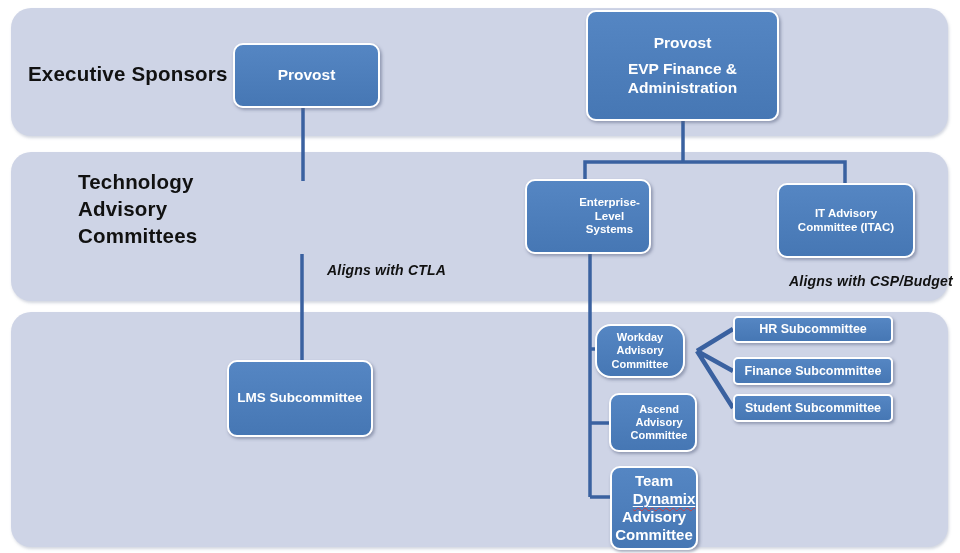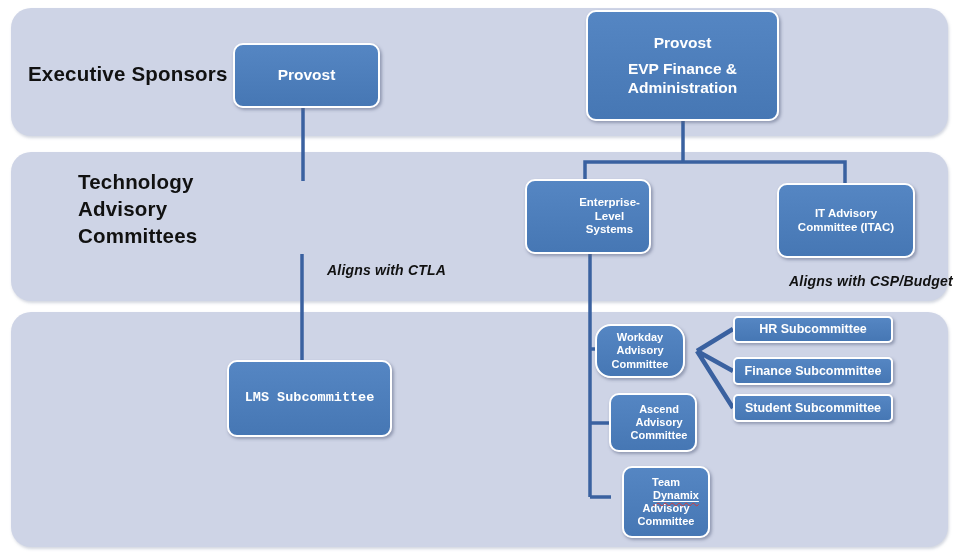--- a/index.html
+++ b/index.html
@@ -38,24 +38,24 @@
     color:var(--box-text);font-weight:700;text-align:center;
     box-shadow:1.5px 2px 3px rgba(90,100,130,.5);
     line-height:1.2;white-space:pre-line;padding:2px 4px;
   }
   .node-provost{left:233px;top:43px;width:147px;height:65px;font-size:15.5px;}
   .node-evp{left:586px;top:10px;width:193px;height:111px;font-size:15.5px;}
   .node-evp .evp-title{margin-bottom:8px;}
   .node-atac{left:227px;top:180px;width:147px;height:75px;font-size:11.5px;}
   .node-enterprise{left:525px;top:179px;width:126px;height:75px;font-size:11.5px;padding-left:47px;}
   .node-itac{left:777px;top:183px;width:138px;height:75px;font-size:11.5px;}
-  .node-lms{left:227px;top:360px;width:165px;height:77px;font-size:13.5px;font-family:Liberation Mono, monospace;}
+  .node-lms{left:227px;top:360px;width:146px;height:77px;font-size:13.5px;}
   .node-workday{left:595px;top:324px;width:90px;height:54px;font-size:11px;border-radius:16px;}
   .node-ascend{left:609px;top:393px;width:88px;height:59px;font-size:11px;padding-left:16px;}
-  .node-team{left:610px;top:466px;width:88px;height:72px;font-size:11px;margin-left:12px;}
+  .node-team{left:610px;top:466px;width:88px;height:84px;font-size:15px;}
   .node-small{border-radius:5px;font-size:12.5px;}
   .node-hr{left:733px;top:316px;width:160px;height:27px;}
   .node-finance{left:733px;top:357px;width:160px;height:28px;}
   .node-student{left:733px;top:394px;width:160px;height:28px;}
   .team-line{display:block;}
   .misspelled{
     text-decoration:underline wavy var(--misspell);
     text-underline-offset:3px;text-decoration-thickness:1px;padding-left:20px;
   }
   .misspelled .inner-underline{

